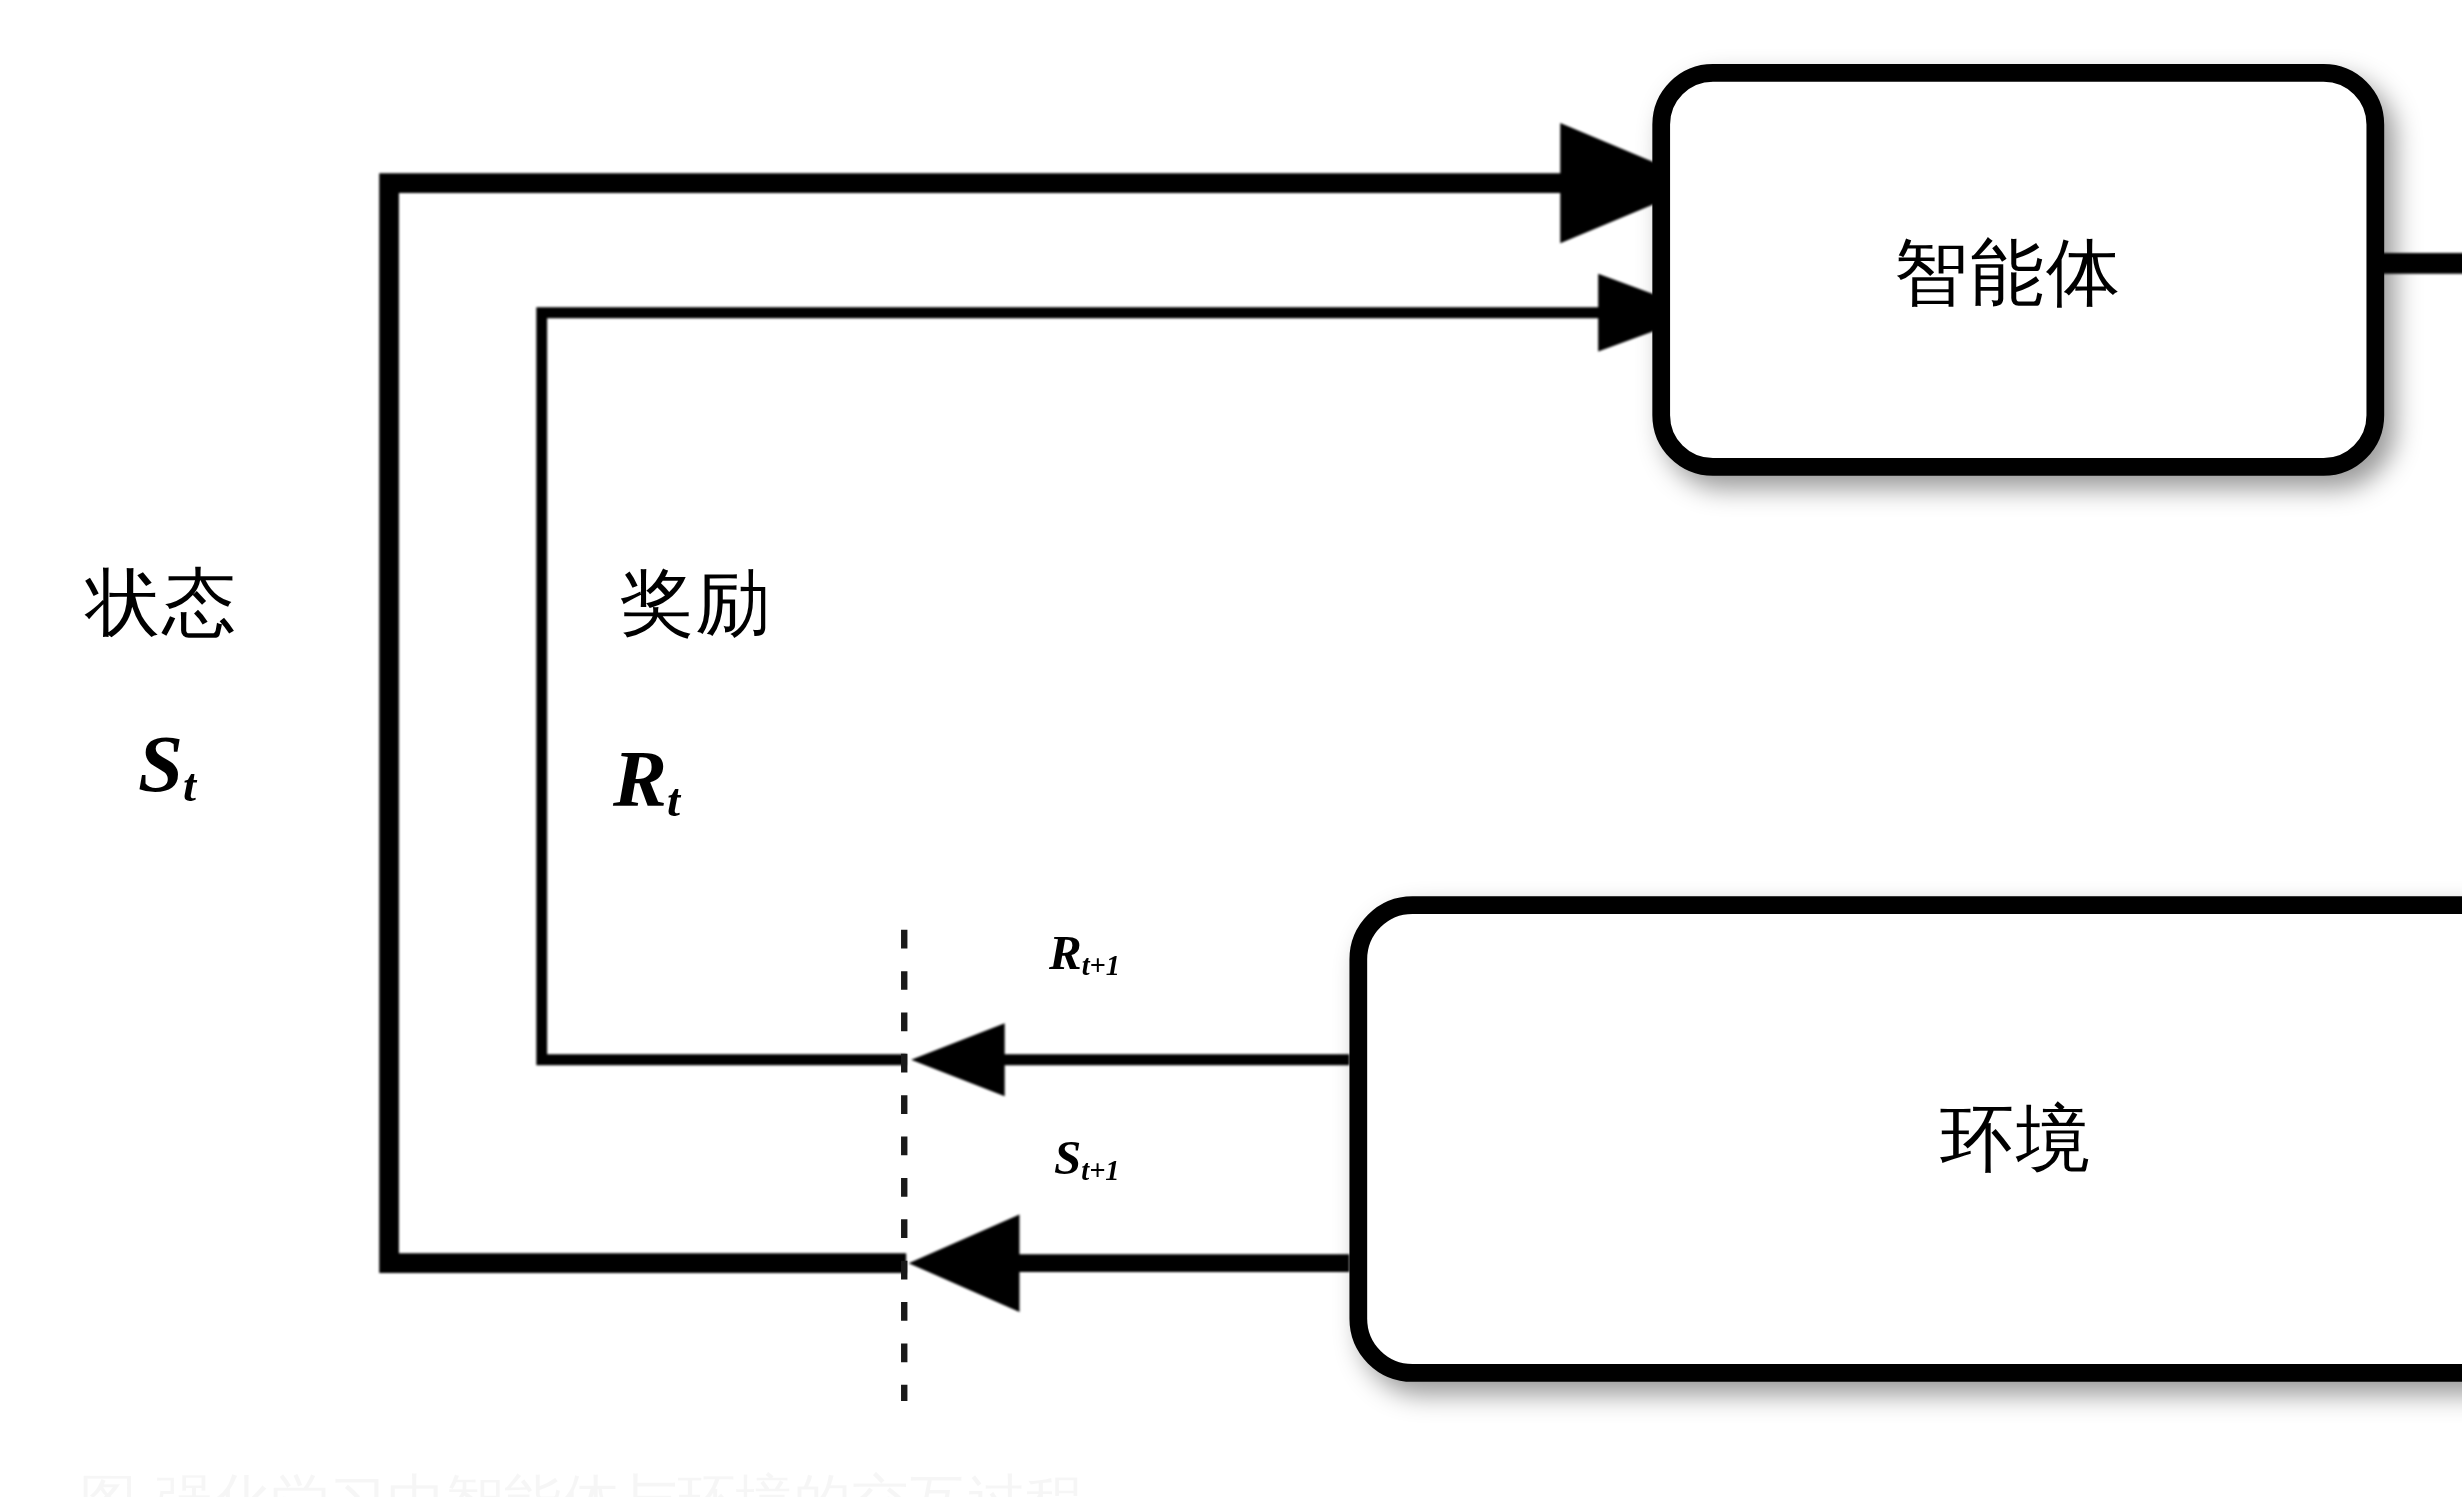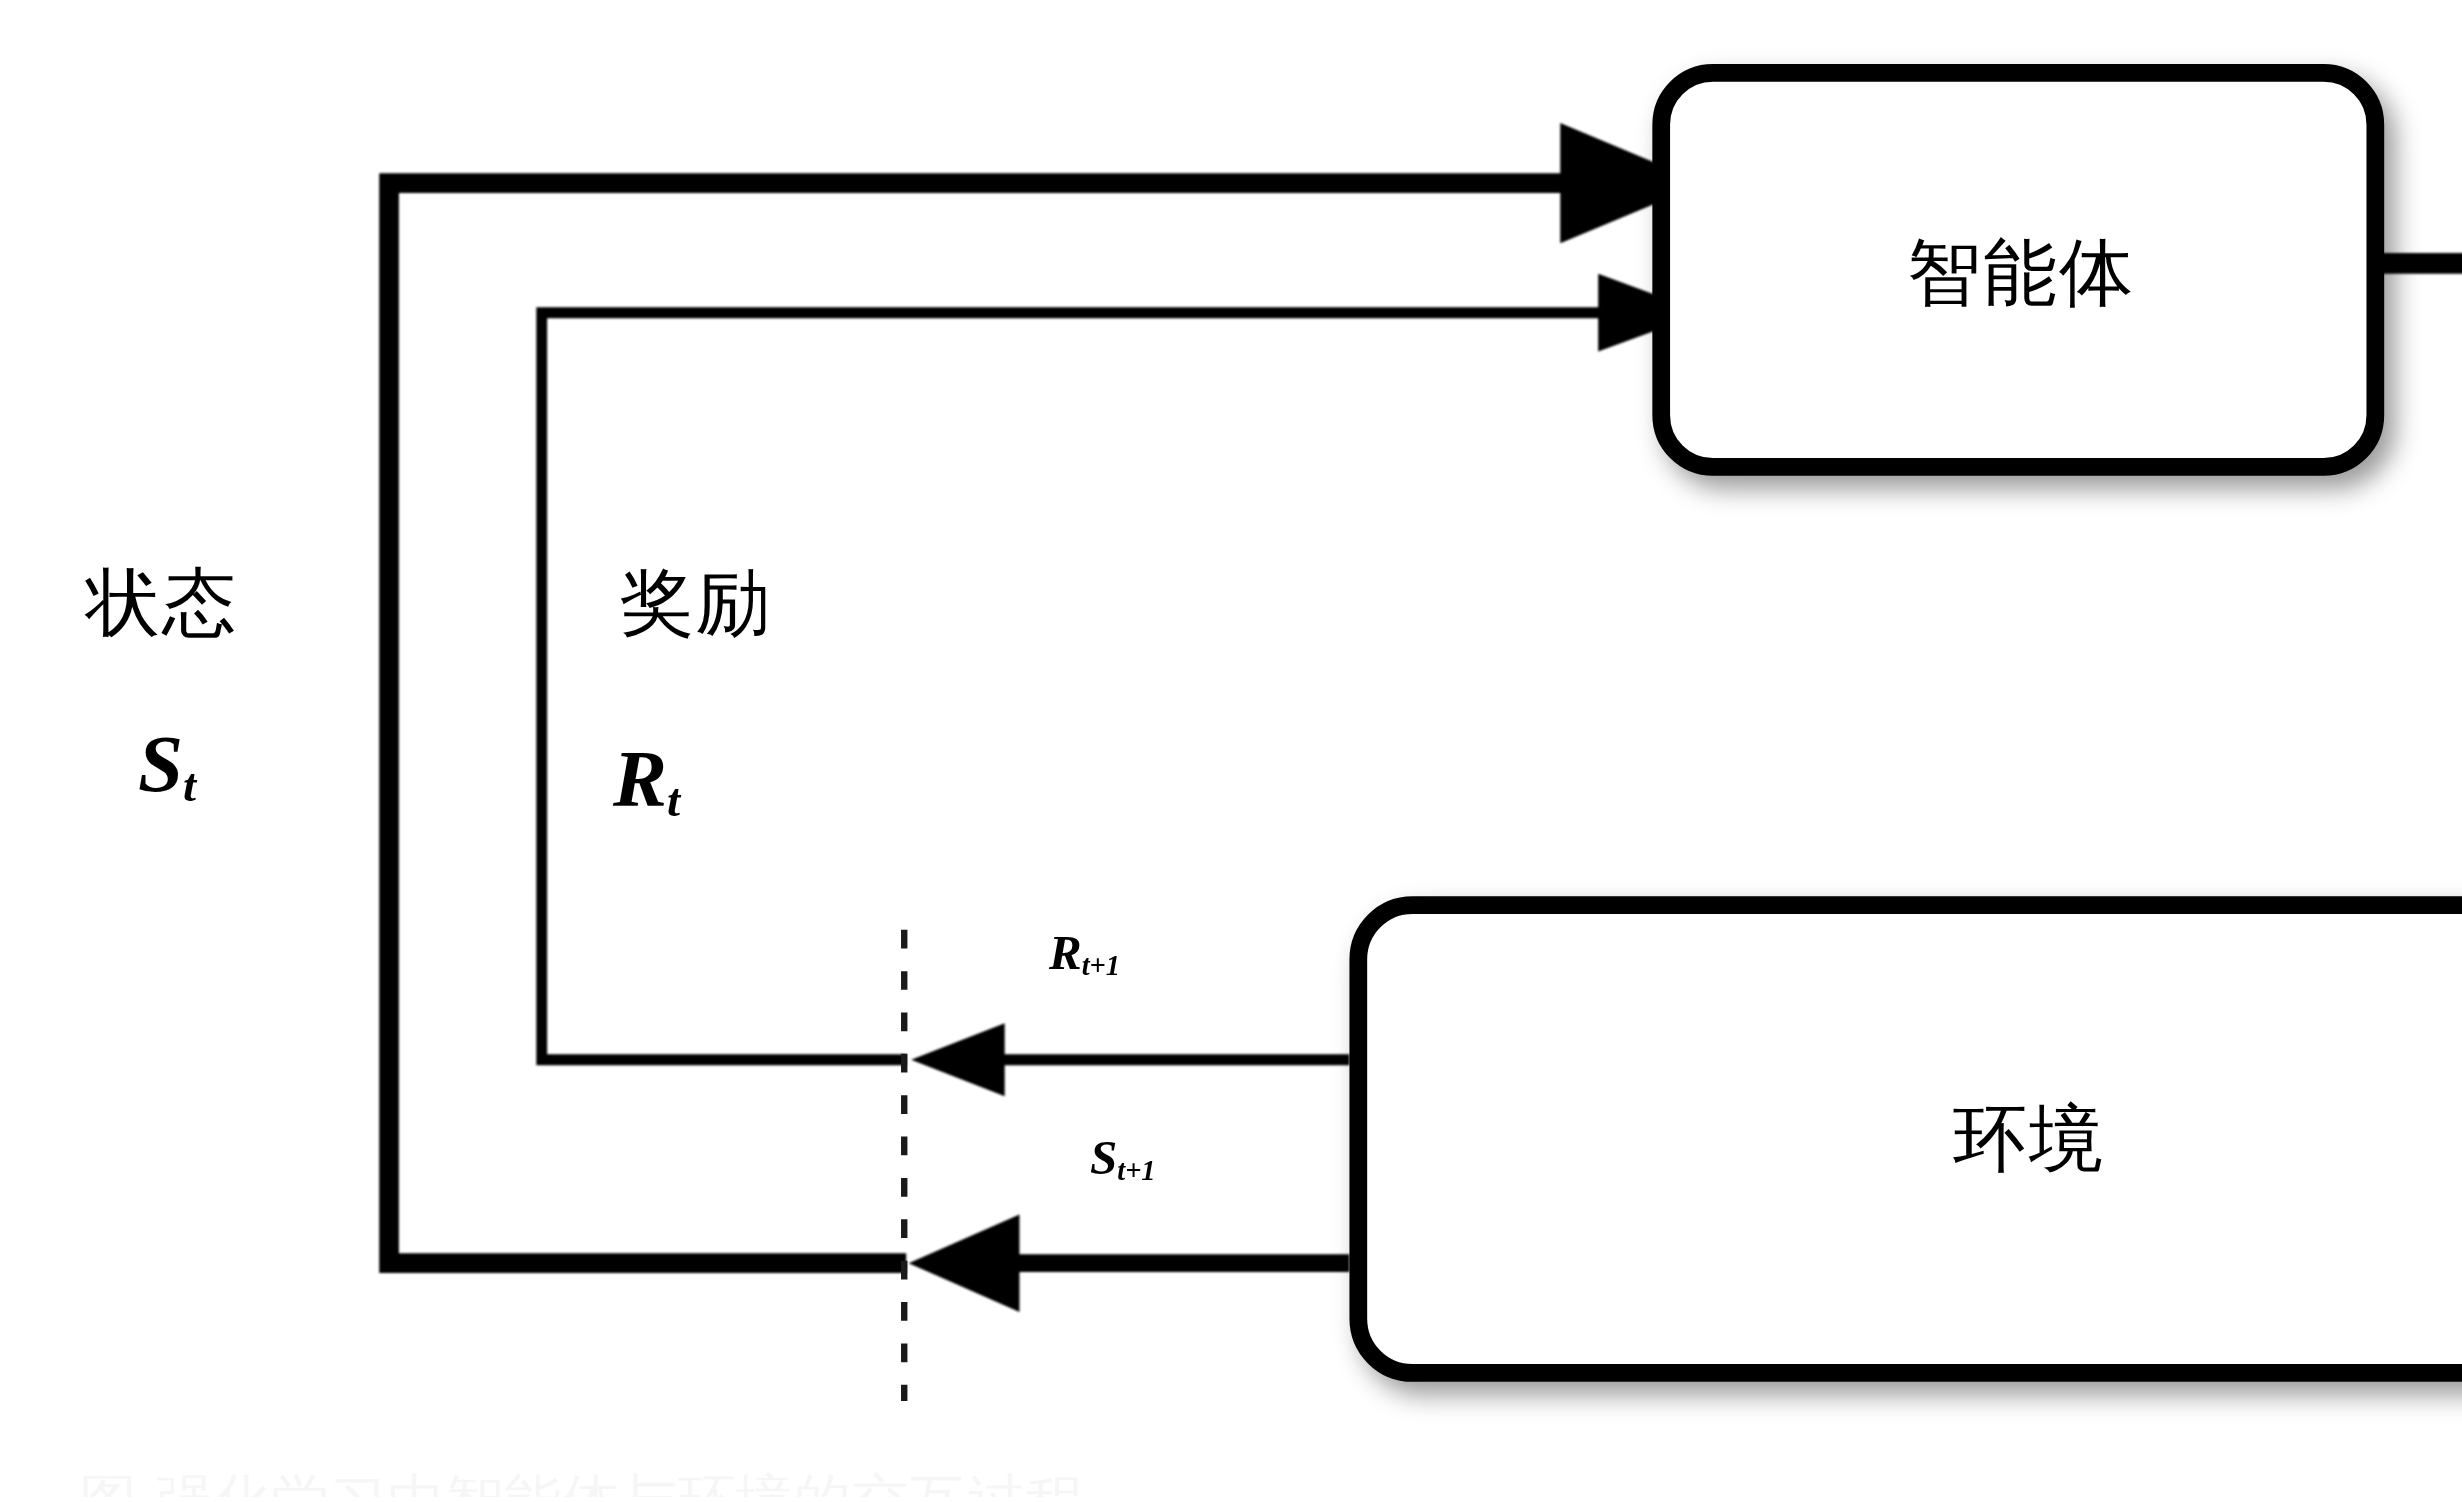--- a/index.html
+++ b/index.html
@@ -31,21 +31,20 @@
     white-space: nowrap;
     user-select: none;
   }
   .cjk {
     font-family: "DejaVu Serif", "Liberation Serif", serif;
     font-weight: 500;
     letter-spacing: 2px;
   }
   .box-label {
     font-size: 74px;
-    margin-left: 13px;
   }
   .side-label-cn {
     font-size: 74px;
   }
   .math {
     font-family: "Liberation Serif", "DejaVu Serif", serif;
     font-style: italic;
     font-weight: 700;
   }
   .math-big { font-size: 81px; margin-left: 20px; }
@@ -145,20 +144,20 @@
   <div class="label cjk side-label-cn" style="left:596px; top:565px;margin-left:24px;">奖励</div>
 
   <div class="label math math-big" style="left:593px; top:739px;">
     <span>R</span><span class="sub">t</span>
   </div>
 
   <div class="label math math-mid" style="left:1049px; top:928px;">
     <span>R</span><span class="sub">t+1</span>
   </div>
 
-  <div class="label math math-mid" style="left:1054px; top:1133px;margin-left:36px;">
+  <div class="label math math-mid" style="left:1054px; top:1133px;">
     <span>S</span><span class="sub">t+1</span>
   </div>
 
   <div class="caption-strip">图 强化学习中智能体与环境的交互过程</div>
 
 </div>
 
 
 </body></html>

